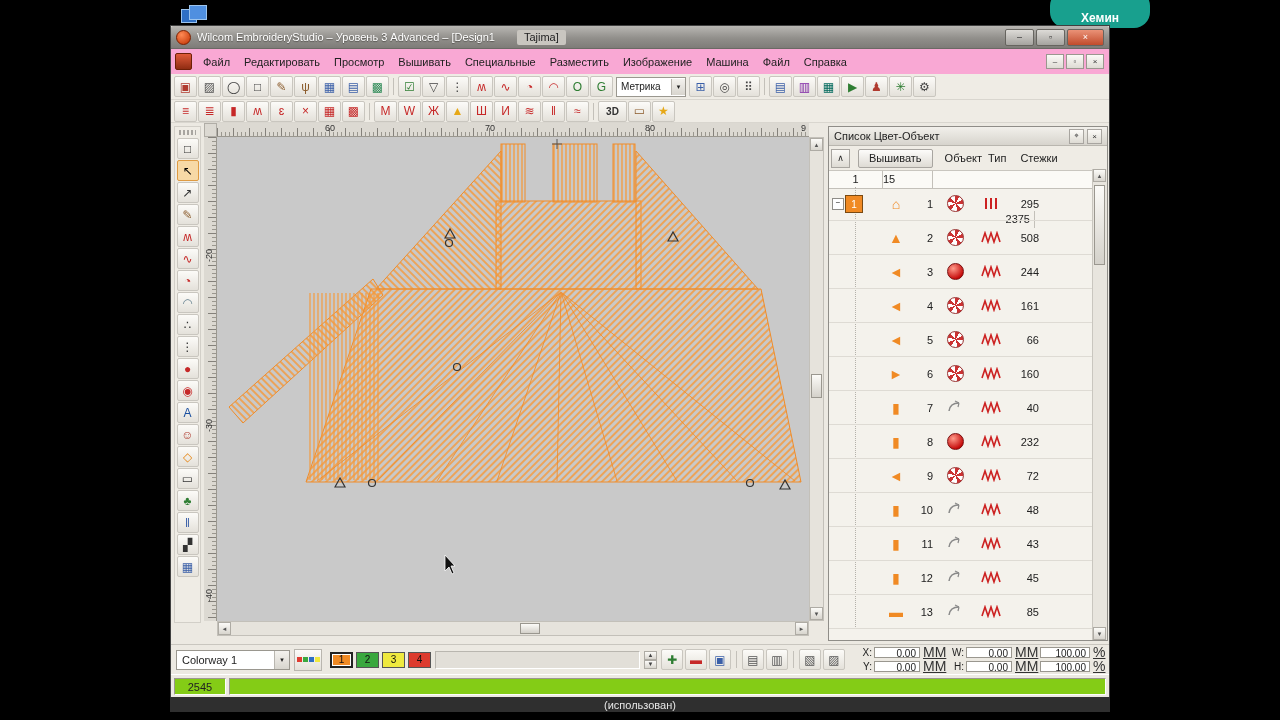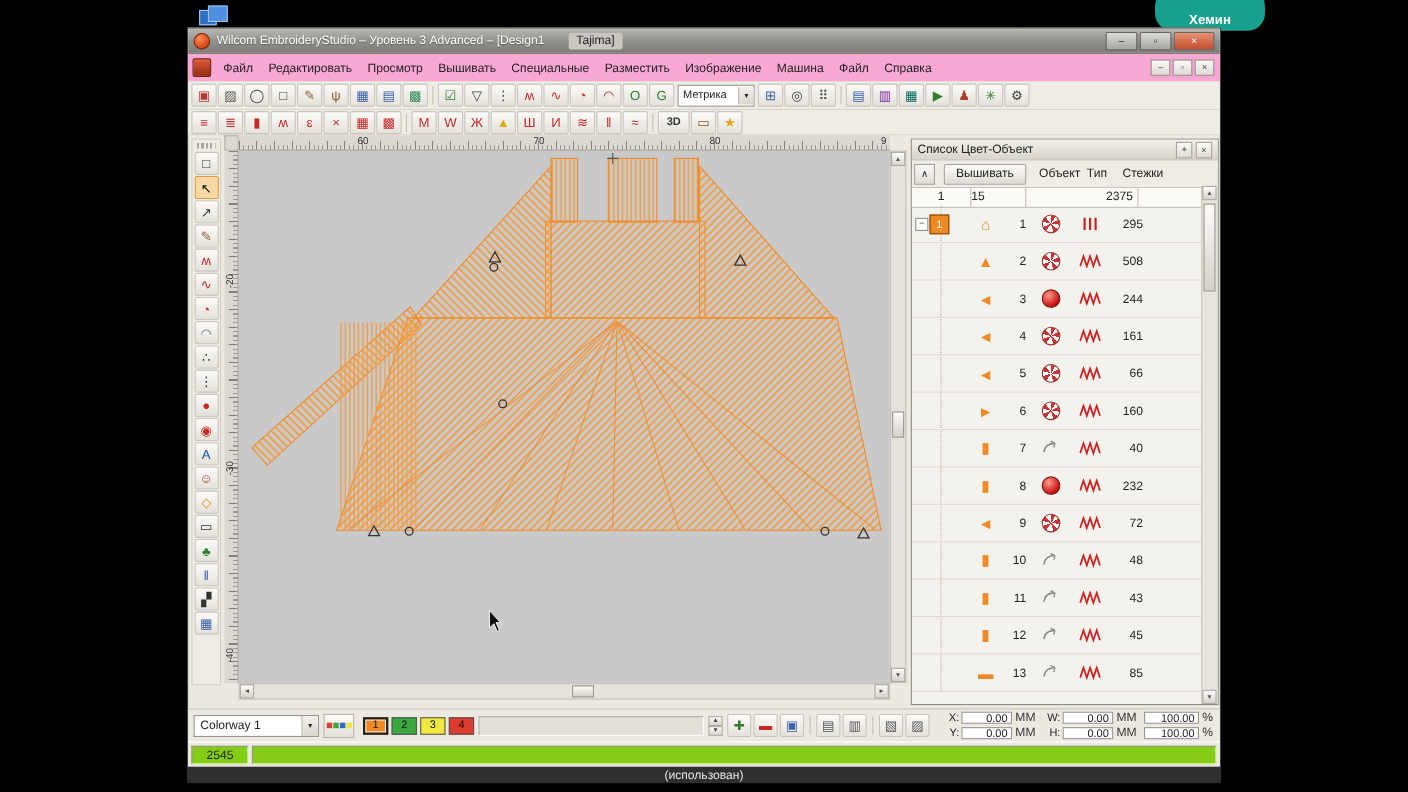--- a/index.html
+++ b/index.html
@@ -97,21 +97,21 @@
   .up-btn{width:17px;height:17px;border:1px solid #a8a5a0;background:linear-gradient(#fcfbf8,#dedbd4);
           display:flex;align-items:center;justify-content:center;font-size:9px;}
   .show-btn{height:17px;line-height:17px;padding:0 10px;margin-left:8px;background:linear-gradient(#fdfcfa,#dedbd4);
             border:1px solid #a8a5a0;border-radius:2px;}
   .col-label{color:#222;}
   .cl-obj{margin-left:12px;} .cl-tip{margin-left:6px;} .cl-st{margin-left:14px;}
   .summary-row{height:18px;display:flex;border-bottom:1px solid #c3c0b9;background:#fbfaf6;width:263px;box-sizing:border-box;}
   .sum-c{border-right:1px solid #c3c0b9;height:100%;line-height:17px;box-sizing:border-box;}
   .sum-1{width:54px;text-align:center;}
   .sum-2{width:50px;text-align:left;padding-right:20px;}
-  .sum-3{width:102px;text-align:right;padding-right:4px;}
+  .sum-3{width:102px;text-align:right;padding-right:4px;margin-top:40px;}
   .sum-rest{flex:1;}
   #prow-host{position:absolute;left:0;top:60px;width:263px;height:442px;overflow:hidden;}
   #prow-host::before{content:"";position:absolute;left:26px;top:0;bottom:0;border-left:1px dotted #b4b1aa;}
   .prow{height:34px;display:flex;align-items:center;border-bottom:1px solid #dedbd4;position:relative;box-sizing:border-box;}
   .cell-group{width:54px;position:relative;height:100%;}
   .expander{position:absolute;left:3px;top:11px;width:10px;height:10px;border:1px solid #8f8d88;background:#fff;
             font-size:8px;line-height:8px;text-align:center;}
   .gbox{position:absolute;left:16px;top:8px;width:16px;height:16px;background:#f08a24;border:1px solid #7a4a12;
         color:#fff;font-size:10px;display:flex;align-items:center;justify-content:center;}
   .shape{width:26px;text-align:center;color:#f08a24;font-size:14px;font-weight:bold;}
@@ -146,21 +146,21 @@
   .spin-b{flex:1;border:1px solid #aeaba4;background:linear-gradient(#fcfbf8,#d8d5ce);font-size:6px;
           display:flex;align-items:center;justify-content:center;color:#444;}
   .b-btn{width:20px;height:19px;display:flex;align-items:center;justify-content:center;font-size:12px;
          background:linear-gradient(#fcfbf8,#e4e1da);border:1px solid #c9c6bf;border-radius:2px;}
 
   .fields{position:absolute;right:5px;top:620px;display:grid;
           grid-template-columns:16px 46px 24px 16px 46px 24px 50px 12px;
           grid-auto-rows:12px;gap:2px 2px;align-items:center;}
   .f-label{font-size:10px;text-align:right;}
   .f-val{background:#fff;border:1px solid #9a978f;font-size:10px;text-align:right;padding:0 3px;height:11px;line-height:11px;box-sizing:border-box;}
-  .f-unit{font-size:11px;color:#333;padding-left:1px;}
+  .f-unit{font-size:14px;color:#333;padding-left:1px;text-decoration:underline;}
 
   .statusbar{position:absolute;left:0;right:0;top:648px;height:24px;background:#ece9e2;border-top:1px solid #fff;
              display:flex;gap:3px;padding:3px 3px 0;box-sizing:border-box;}
   .seg{border:1px solid;border-color:#9a978f #fdfdfb #fdfdfb #9a978f;height:17px;line-height:16px;
        font-size:11px;box-sizing:border-box;background:#84cc16;}
   .seg1{width:52px;text-align:center;}
   .seg2{width:256px;padding:0 6px;white-space:pre;}
   .seg3{flex:1;}
 
   .taskstrip{position:absolute;left:170px;top:697px;width:940px;height:15px;background:#2f2f2f;color:#e6e6e6;

